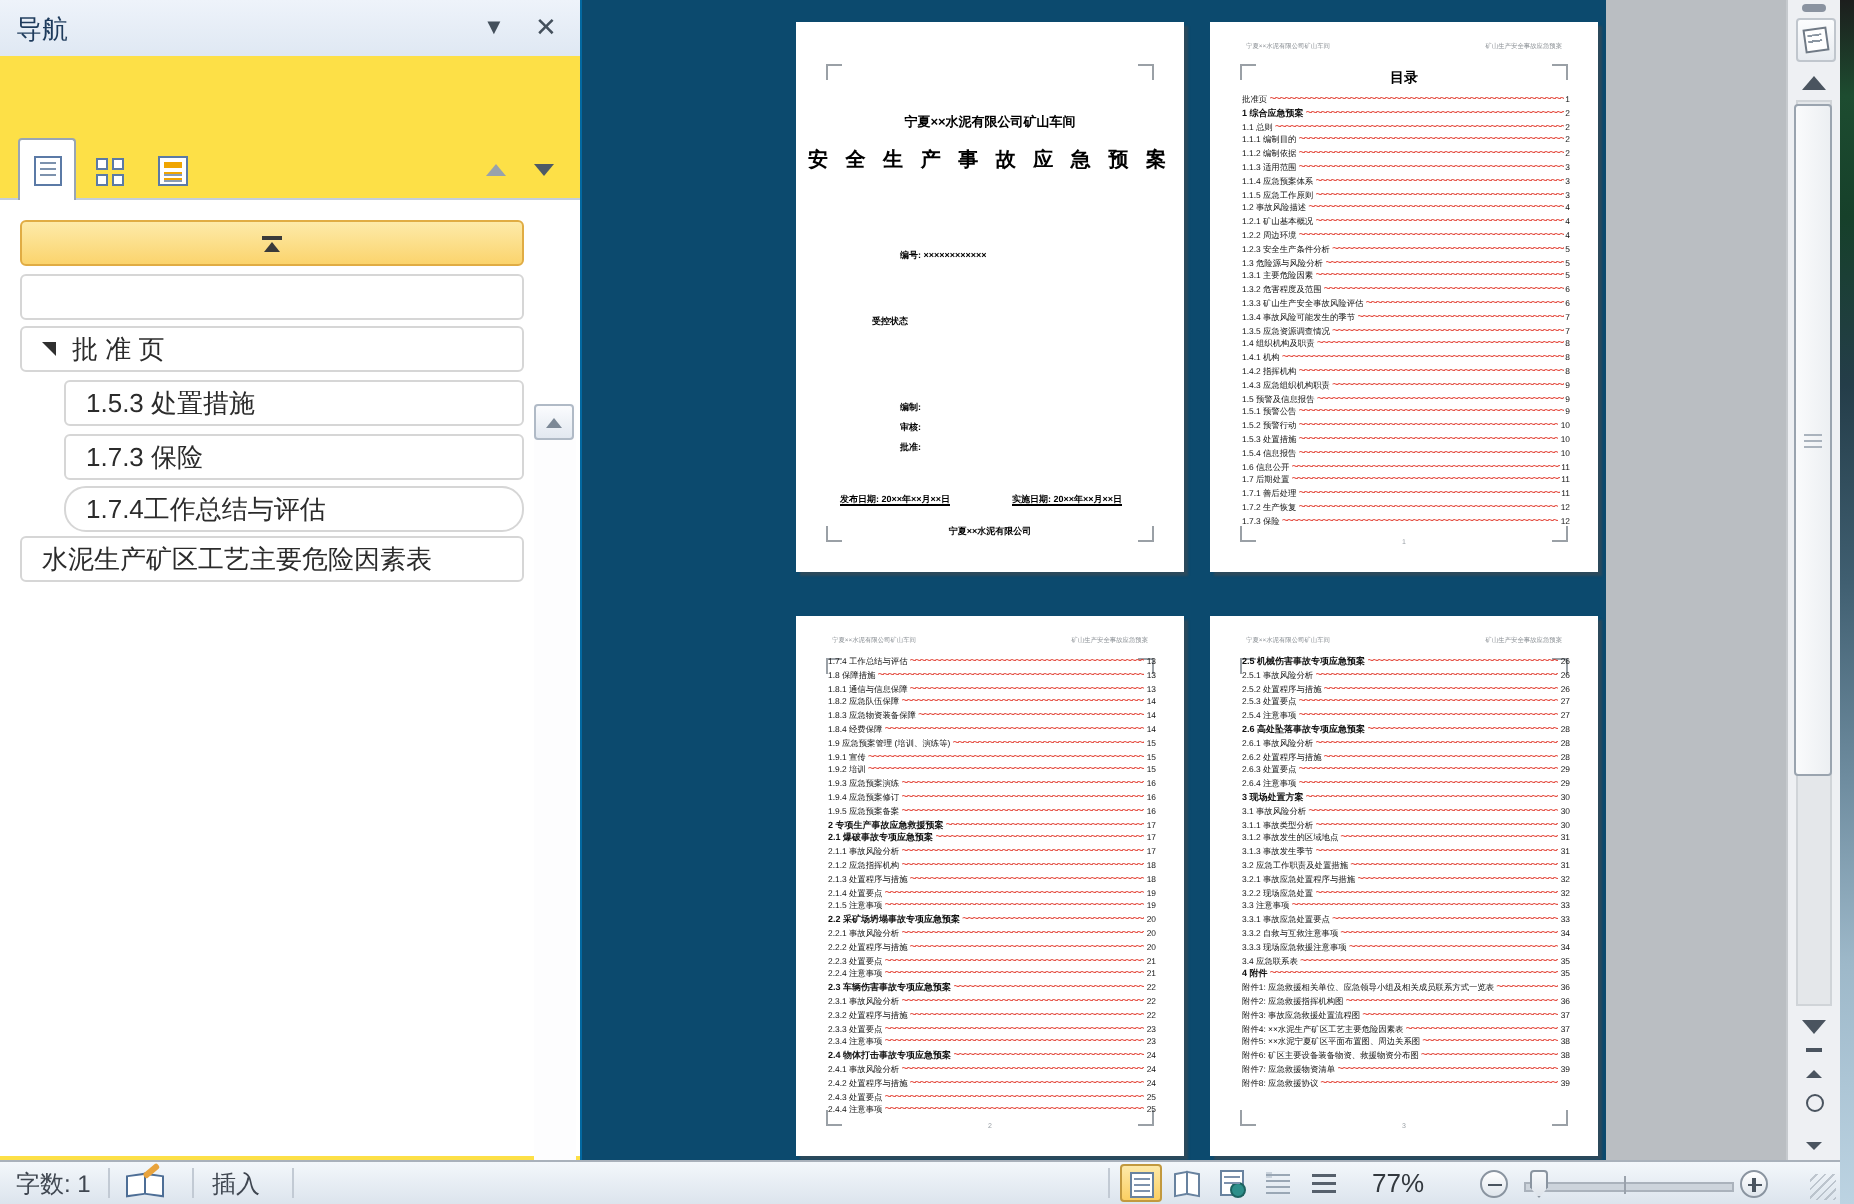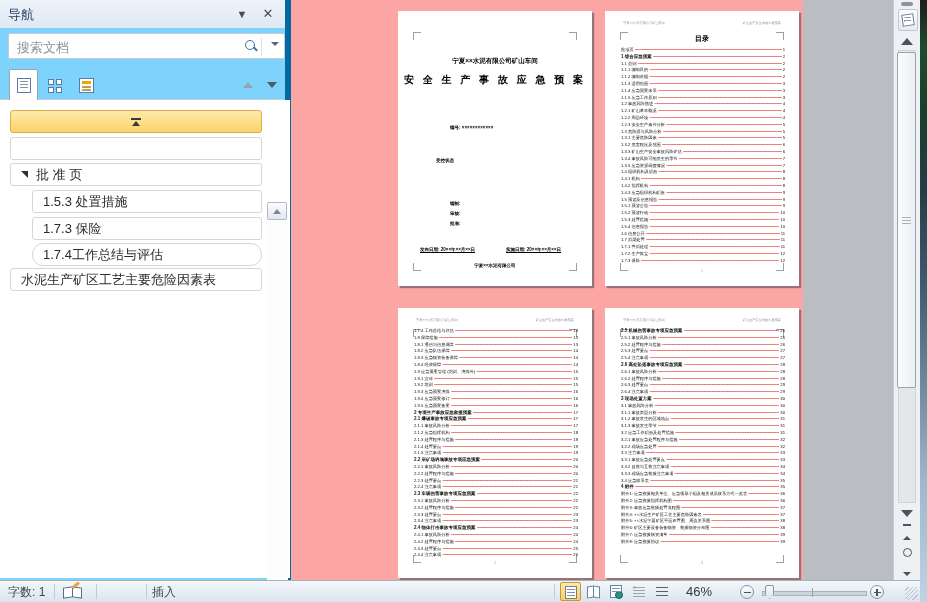--- a/index.html
+++ b/index.html
@@ -1,20 +1,20 @@
 <!DOCTYPE html>
 <html><head>
 <meta charset="utf-8">
 <style>
   html,body{margin:0;padding:0;}
   body{width:927px;height:602px;position:relative;overflow:hidden;
        font-family:"Liberation Sans","DejaVu Sans",sans-serif;background:#babec2;}
   
-  .nav-pane{position:absolute;left:0;top:0;width:291px;height:580px;background:#7dd3fc;
-            border-right:6px solid #0369a1;box-sizing:border-box;}
+  .nav-pane{position:absolute;left:0;top:0;width:291px;height:580px;background:#fde047;
+            border-right:1px solid #0369a1;box-sizing:border-box;}
   .nav-header{position:absolute;left:0;top:0;width:100%;height:28px;
               background:linear-gradient(#eef3fa,#dfe8f3);}
   .nav-title{position:absolute;left:8px;top:6px;font-size:13px;color:#1e3b5c;}
   .nav-hdr-btn{position:absolute;top:5px;width:18px;height:18px;text-align:center;line-height:18px;
                font-size:11px;color:#44505c;cursor:default;}
   .nav-hdr-caret{right:34px;}
   .nav-hdr-close{right:8px;font-size:13px;}
   .nav-search{position:absolute;left:8px;top:33px;width:277px;height:26px;background:#fff;
               border:1px solid #c2cbd8;border-radius:2px;box-sizing:border-box;}
   .nav-search input{position:absolute;left:6px;top:3px;width:210px;height:18px;border:none;outline:none;
@@ -57,21 +57,21 @@
   .sel-glyph{position:absolute;left:50%;top:7px;transform:translateX(-50%);width:10px;height:9px;}
   .sel-glyph .bar{position:absolute;left:0;top:0;width:10px;height:2px;background:#3a3a3a;}
   .sel-glyph .tri{position:absolute;left:1px;top:3px;width:0;height:0;border-left:4px solid transparent;
                   border-right:4px solid transparent;border-bottom:5px solid #3a3a3a;}
   .nav-vscroll{position:absolute;right:2px;top:102px;width:21px;height:474px;background:#fdfdfe;}
   .nv-btn{position:absolute;left:0;width:20px;height:18px;border:1px solid #b0bac6;border-radius:2px;
           background:linear-gradient(#fbfcfe,#e2e8f0);box-sizing:border-box;}
   .nv-btn i{position:absolute;left:5px;width:0;height:0;border-left:4px solid transparent;border-right:4px solid transparent;}
   .nv-up{top:0;} .nv-up i{top:6px;border-bottom:5px solid #7c8896;}
   
-  .doc-area{position:absolute;left:291px;top:0;width:512px;height:580px;background:#fca5a5;}
+  .doc-area{position:absolute;left:291px;top:0;width:512px;height:580px;background:#0c4a6e;}
   .page{position:absolute;width:194px;background:#fff;box-shadow:2px 2px 1px rgba(70,73,77,.55);}
   .crop{position:absolute;width:7px;height:7px;}
   .crop.tl{left:15px;top:21px;border-left:1px solid #9aa0a6;border-top:1px solid #9aa0a6;}
   .crop.tr{right:15px;top:21px;border-right:1px solid #9aa0a6;border-top:1px solid #9aa0a6;}
   .crop.bl{left:15px;bottom:15px;border-left:1px solid #9aa0a6;border-bottom:1px solid #9aa0a6;}
   .crop.br{right:15px;bottom:15px;border-right:1px solid #9aa0a6;border-bottom:1px solid #9aa0a6;}
   .cv{position:absolute;color:#000;white-space:nowrap;}
   .cv.center{left:0;width:100%;text-align:center;}
   .page-hdr{position:absolute;top:10px;font-size:3.2px;color:#8a8f94;white-space:nowrap;}
   .page-hdr.l{left:18px;} .page-hdr.r{right:18px;}
@@ -153,29 +153,20 @@
 </style>
 </head>
 <body>
 
 <div class="nav-pane">
   <div class="nav-header">
     <span class="nav-title">导航</span>
     <span class="nav-hdr-btn nav-hdr-caret">▼</span>
     <span class="nav-hdr-btn nav-hdr-close">✕</span>
   </div>
-  <div class="nav-search">
-    <input type="text" placeholder="搜索文档" style="">
-    <span class="search-sep"></span>
-    <span class="mag-icon">
-        <i class="lens"></i>
-        <i class="handle"></i>
-      </span>
-    <span class="search-caret"></span>
-  </div>
   <div class="nav-tabs">
     <div class="nav-tab active" style="left:9px;">
       <span class="tabicon ti-doc"></span>
     </div>
     <div class="nav-tab" style="left:40px;">
       <span class="tabicon ti-grid">
           <i></i>
           <i></i>
           <i></i>
           <i></i>
@@ -786,21 +777,21 @@
 
 <div class="status-bar">
   <span class="sb-item" style="left:8px;">字数: 1</span>
   <span class="sb-sep" style="left:54px;"></span>
   <span class="spell-icon">
       <i class="bookl"></i>
       <i class="bookr"></i>
       <i class="pen"></i>
     </span>
   <span class="sb-sep" style="left:96px;"></span>
-  <span class="sb-item" style="left:106px;margin-left:46px;">插入</span>
+  <span class="sb-item" style="left:106px;">插入</span>
   <span class="sb-sep" style="left:146px;"></span>
 
   <span class="sb-sep" style="left:554px;"></span>
   <div class="view-btn active" style="left:560px;">
       <span class="vi lines"></span>
     </div>
   <div class="view-btn" style="left:583px;">
       <span class="vi book">
         <i class="l"></i>
         <i class="r"></i>
@@ -813,21 +804,21 @@
     </div>
   <div class="view-btn" style="left:629px;">
       <span class="vi outline">
         <i></i>
       </span>
     </div>
   <div class="view-btn" style="left:652px;">
       <span class="vi draft"></span>
     </div>
 
-  <span class="zoom-label" style="left:686px;">46%</span>
+  <span class="zoom-label" style="left:686px;">77%</span>
   <div class="zoom-btn" style="left:740px;">
       <span class="h"></span>
     </div>
   <div class="zoom-track"></div>
   <div class="zoom-tick"></div>
   <div class="zoom-thumb"></div>
   <div class="zoom-btn" style="left:870px;">
       <span class="h"></span>
       <span class="v"></span>
     </div>

